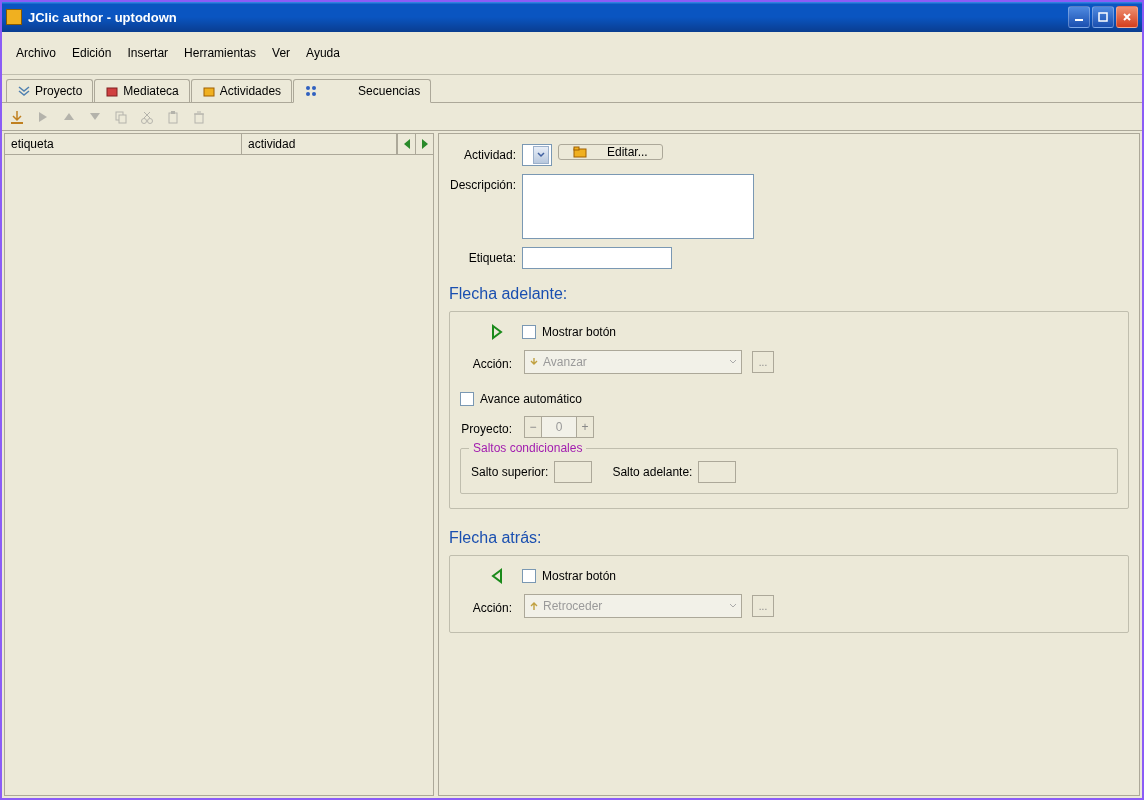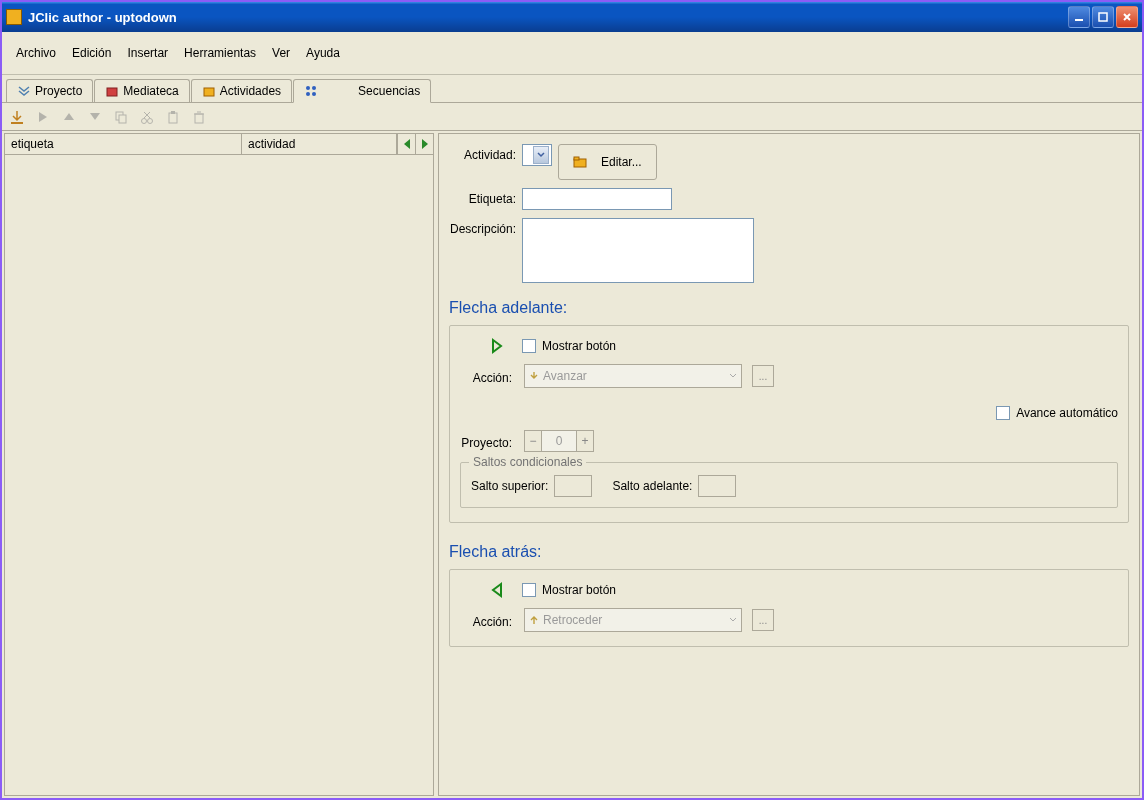--- a/index.html
+++ b/index.html
@@ -160,26 +160,26 @@
   display: flex; align-items: center; justify-content: flex-end;
   padding-right: 2px;
 }
 .dd-btn {
   width: 16px; height: 18px;
   background: linear-gradient(to bottom, #e8eef7, #b8c8dd);
   border: 1px solid #9bb0cb;
   display:flex; align-items:center; justify-content:center;
 }
 .btn {
-  height: 36px;
+  height: 16px;
   padding: 0 14px;
   background: #ece9d8;
   border: 1px solid #aca899;
   border-radius: 3px;
-  display: inline-flex; align-items: center; gap: 14px;
+  display: inline-flex; align-items: center; gap: 20px;
   margin-left: 6px;
   font-size: 12px;
 }
 .text-input {
   width: 150px; height: 22px;
   background: white;
   border: 1px solid #7a98b3;
 }
 .textarea {
   width: 232px; height: 65px;
@@ -244,21 +244,21 @@
   border-radius: 2px;
   padding: 12px 10px 10px 10px;
   margin-top: 6px;
   position: relative;
 }
 .inner-fieldset-title {
   position: absolute;
   top: -8px; left: 8px;
   background: #ece9d8;
   padding: 0 4px;
-  color: #737373;
+  color: #a21caf;
   font-size: 12px;
 }
 .salto-input {
   width: 38px; height: 22px;
   border: 1px solid #aca899;
   background: #ece9d8;
 }
 .outer-box {
   border: 1px solid #c0beae;
   border-radius: 2px;
@@ -428,27 +428,27 @@
               <svg width="14" height="12">
                 <rect x="1" y="3" width="12" height="8" fill="#f0b020" stroke="#a06000"></rect>
                 <rect x="1" y="1" width="5" height="3" fill="#f0b020" stroke="#a06000"></rect>
               </svg>
             </span>
           <span>Editar...</span>
         </div>
       </div>
 
       <div class="form-row">
+        <div class="form-label">Descripción:</div>
+        <div class="textarea"></div>
+      </div>
+
+      <div class="form-row">
         <div class="form-label">Etiqueta:</div>
         <div class="text-input"></div>
-      </div>
-
-      <div class="form-row">
-        <div class="form-label">Descripción:</div>
-        <div class="textarea"></div>
       </div>
 
       <div class="fieldset-title">Flecha adelante:</div>
       <div class="outer-box">
         <div class="section-row" style="margin-left:30px;">
           <span>
               <svg width="14" height="16">
                 <path d="M3,2 L11,8 L3,14 Z" fill="none" stroke="#1a8a1a" stroke-width="2"></path>
               </svg>
             </span>
@@ -468,21 +468,21 @@
             <span>Avanzar</span>
             <span class="arrow">
                 <svg width="8" height="6">
                   <path d="M1,1 L4,4 L7,1" stroke="#aaa" fill="none"></path>
                 </svg>
               </span>
           </div>
           <div class="small-btn">...</div>
         </div>
 
-        <div class="section-row" style="margin-top:18px;justify-content:flex-end;">
+        <div class="section-row" style="margin-top:18px;">
           <span class="checkbox"></span>
           <span>Avance automático</span>
         </div>
 
         <div class="section-row">
           <div class="form-label tight">Proyecto:</div>
           <div class="spinner">
             <div class="spinner-btn">−</div>
             <div class="spinner-val">0</div>
             <div class="spinner-btn">+</div>

